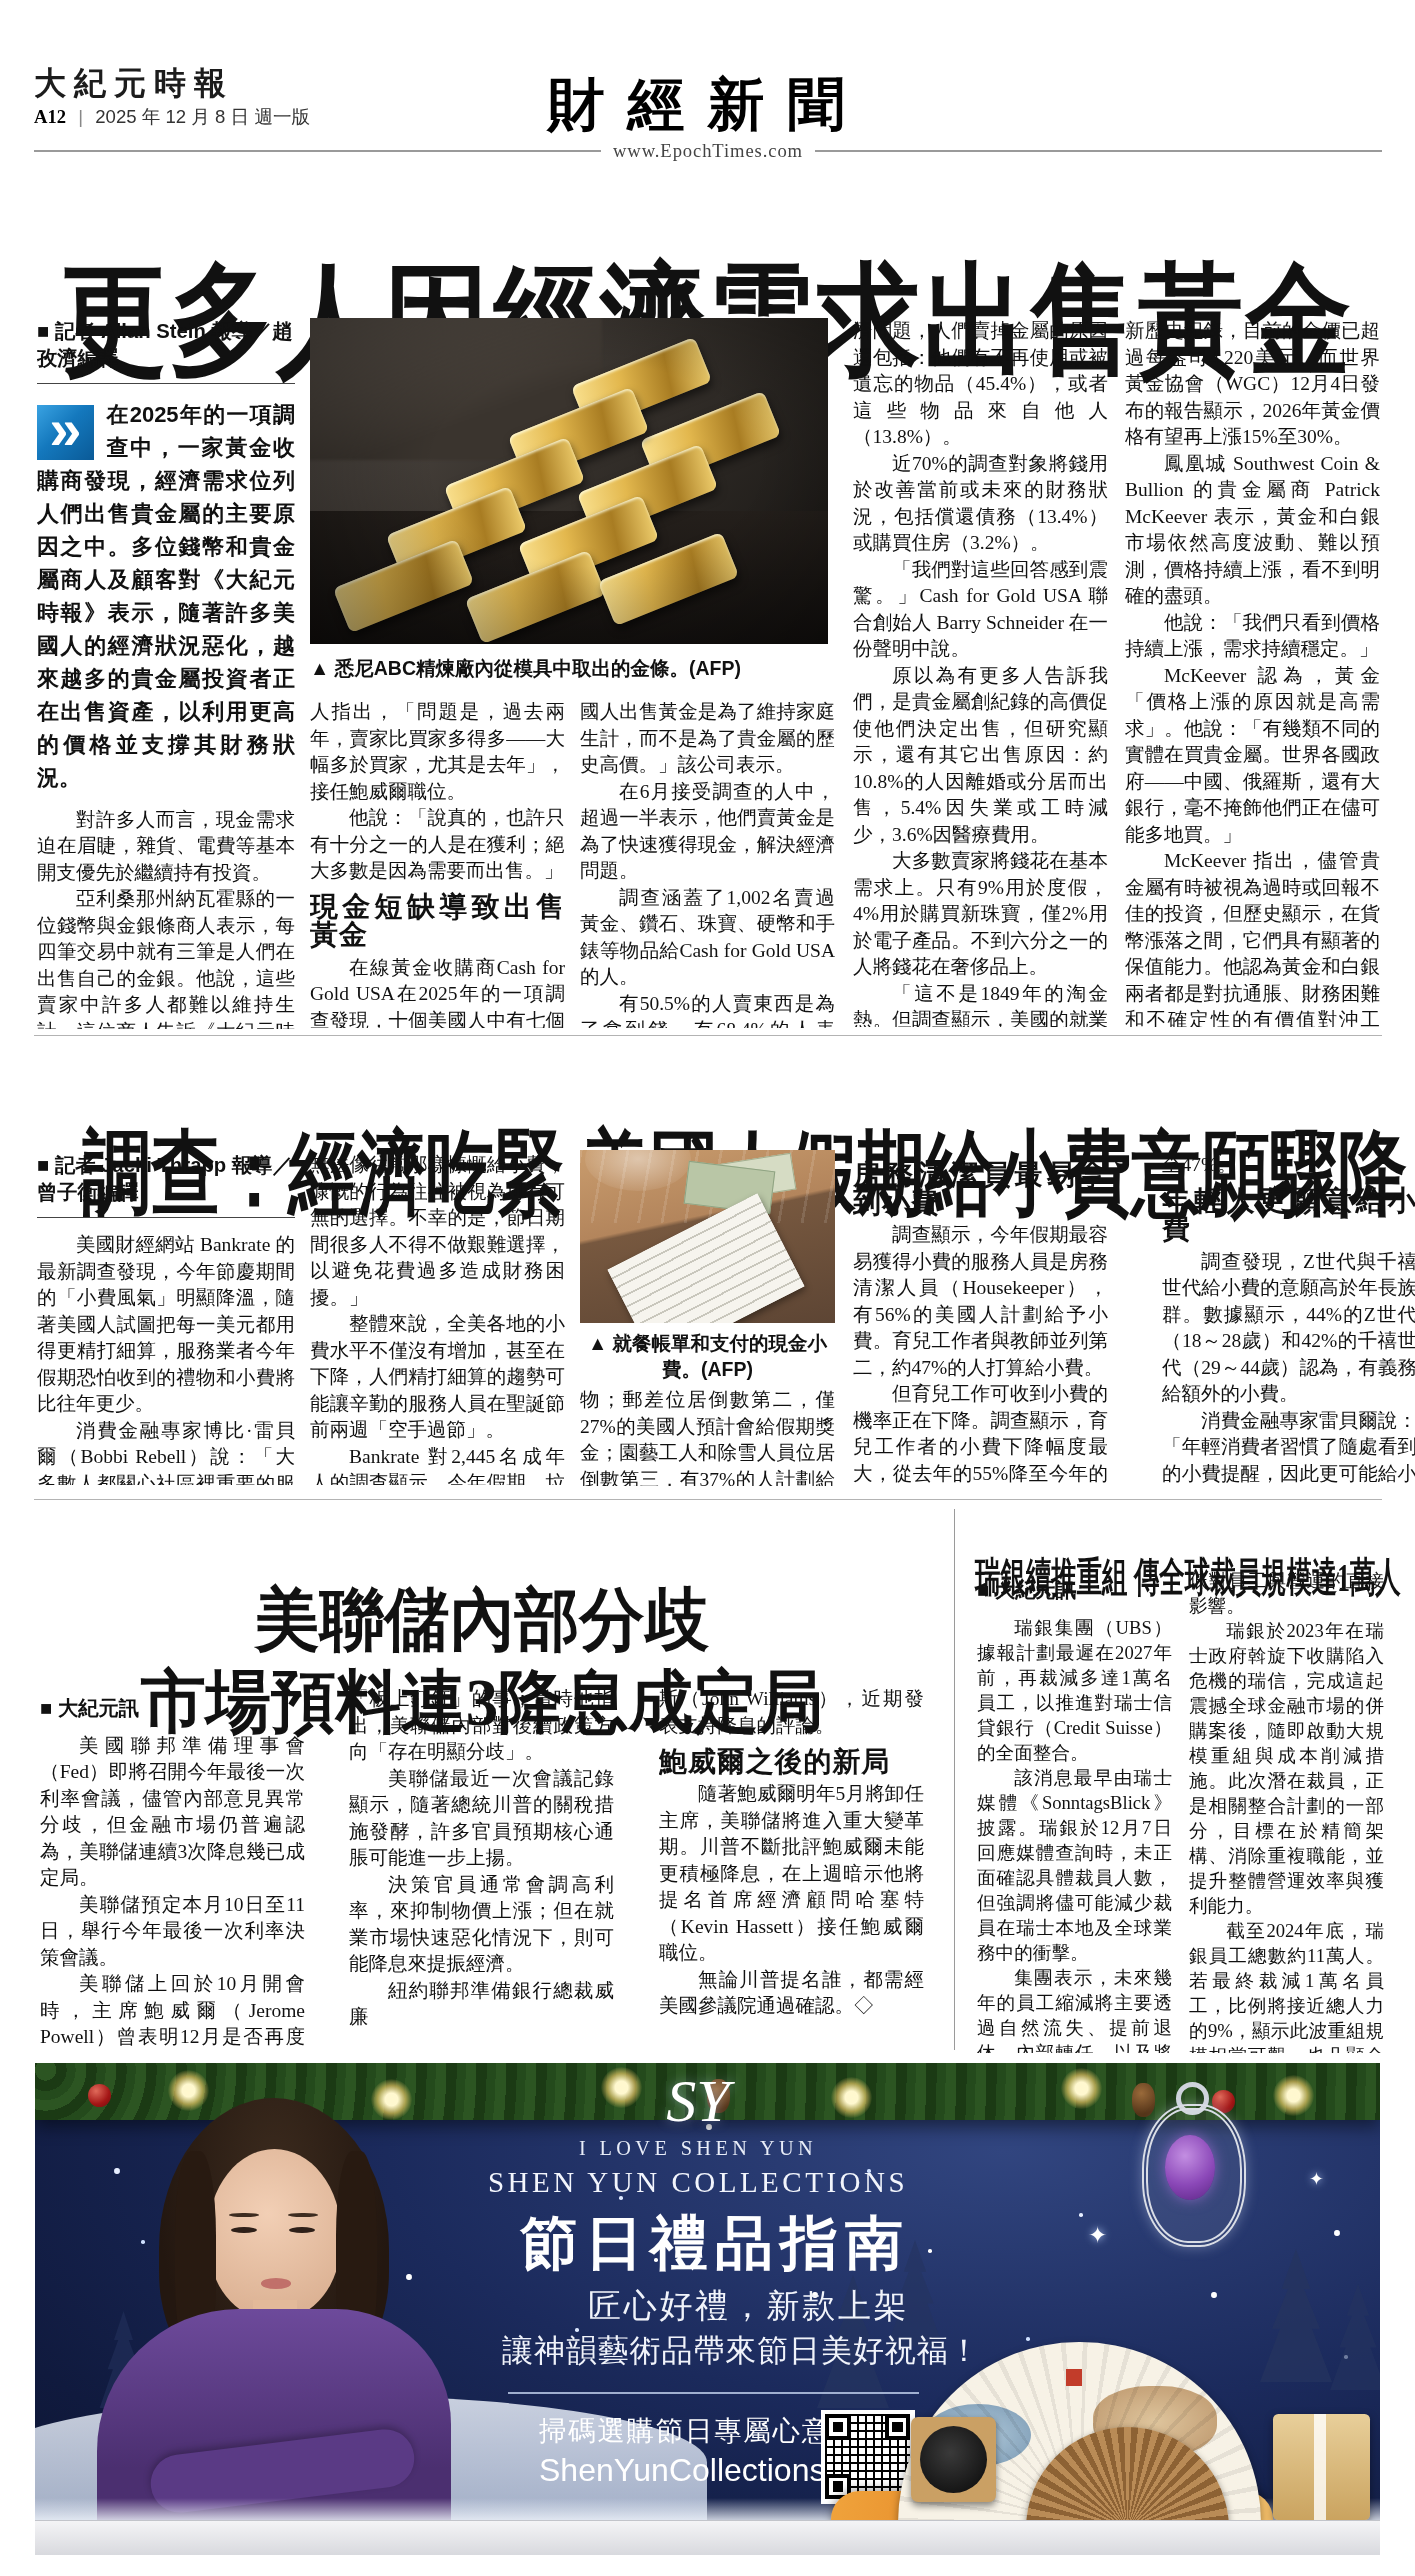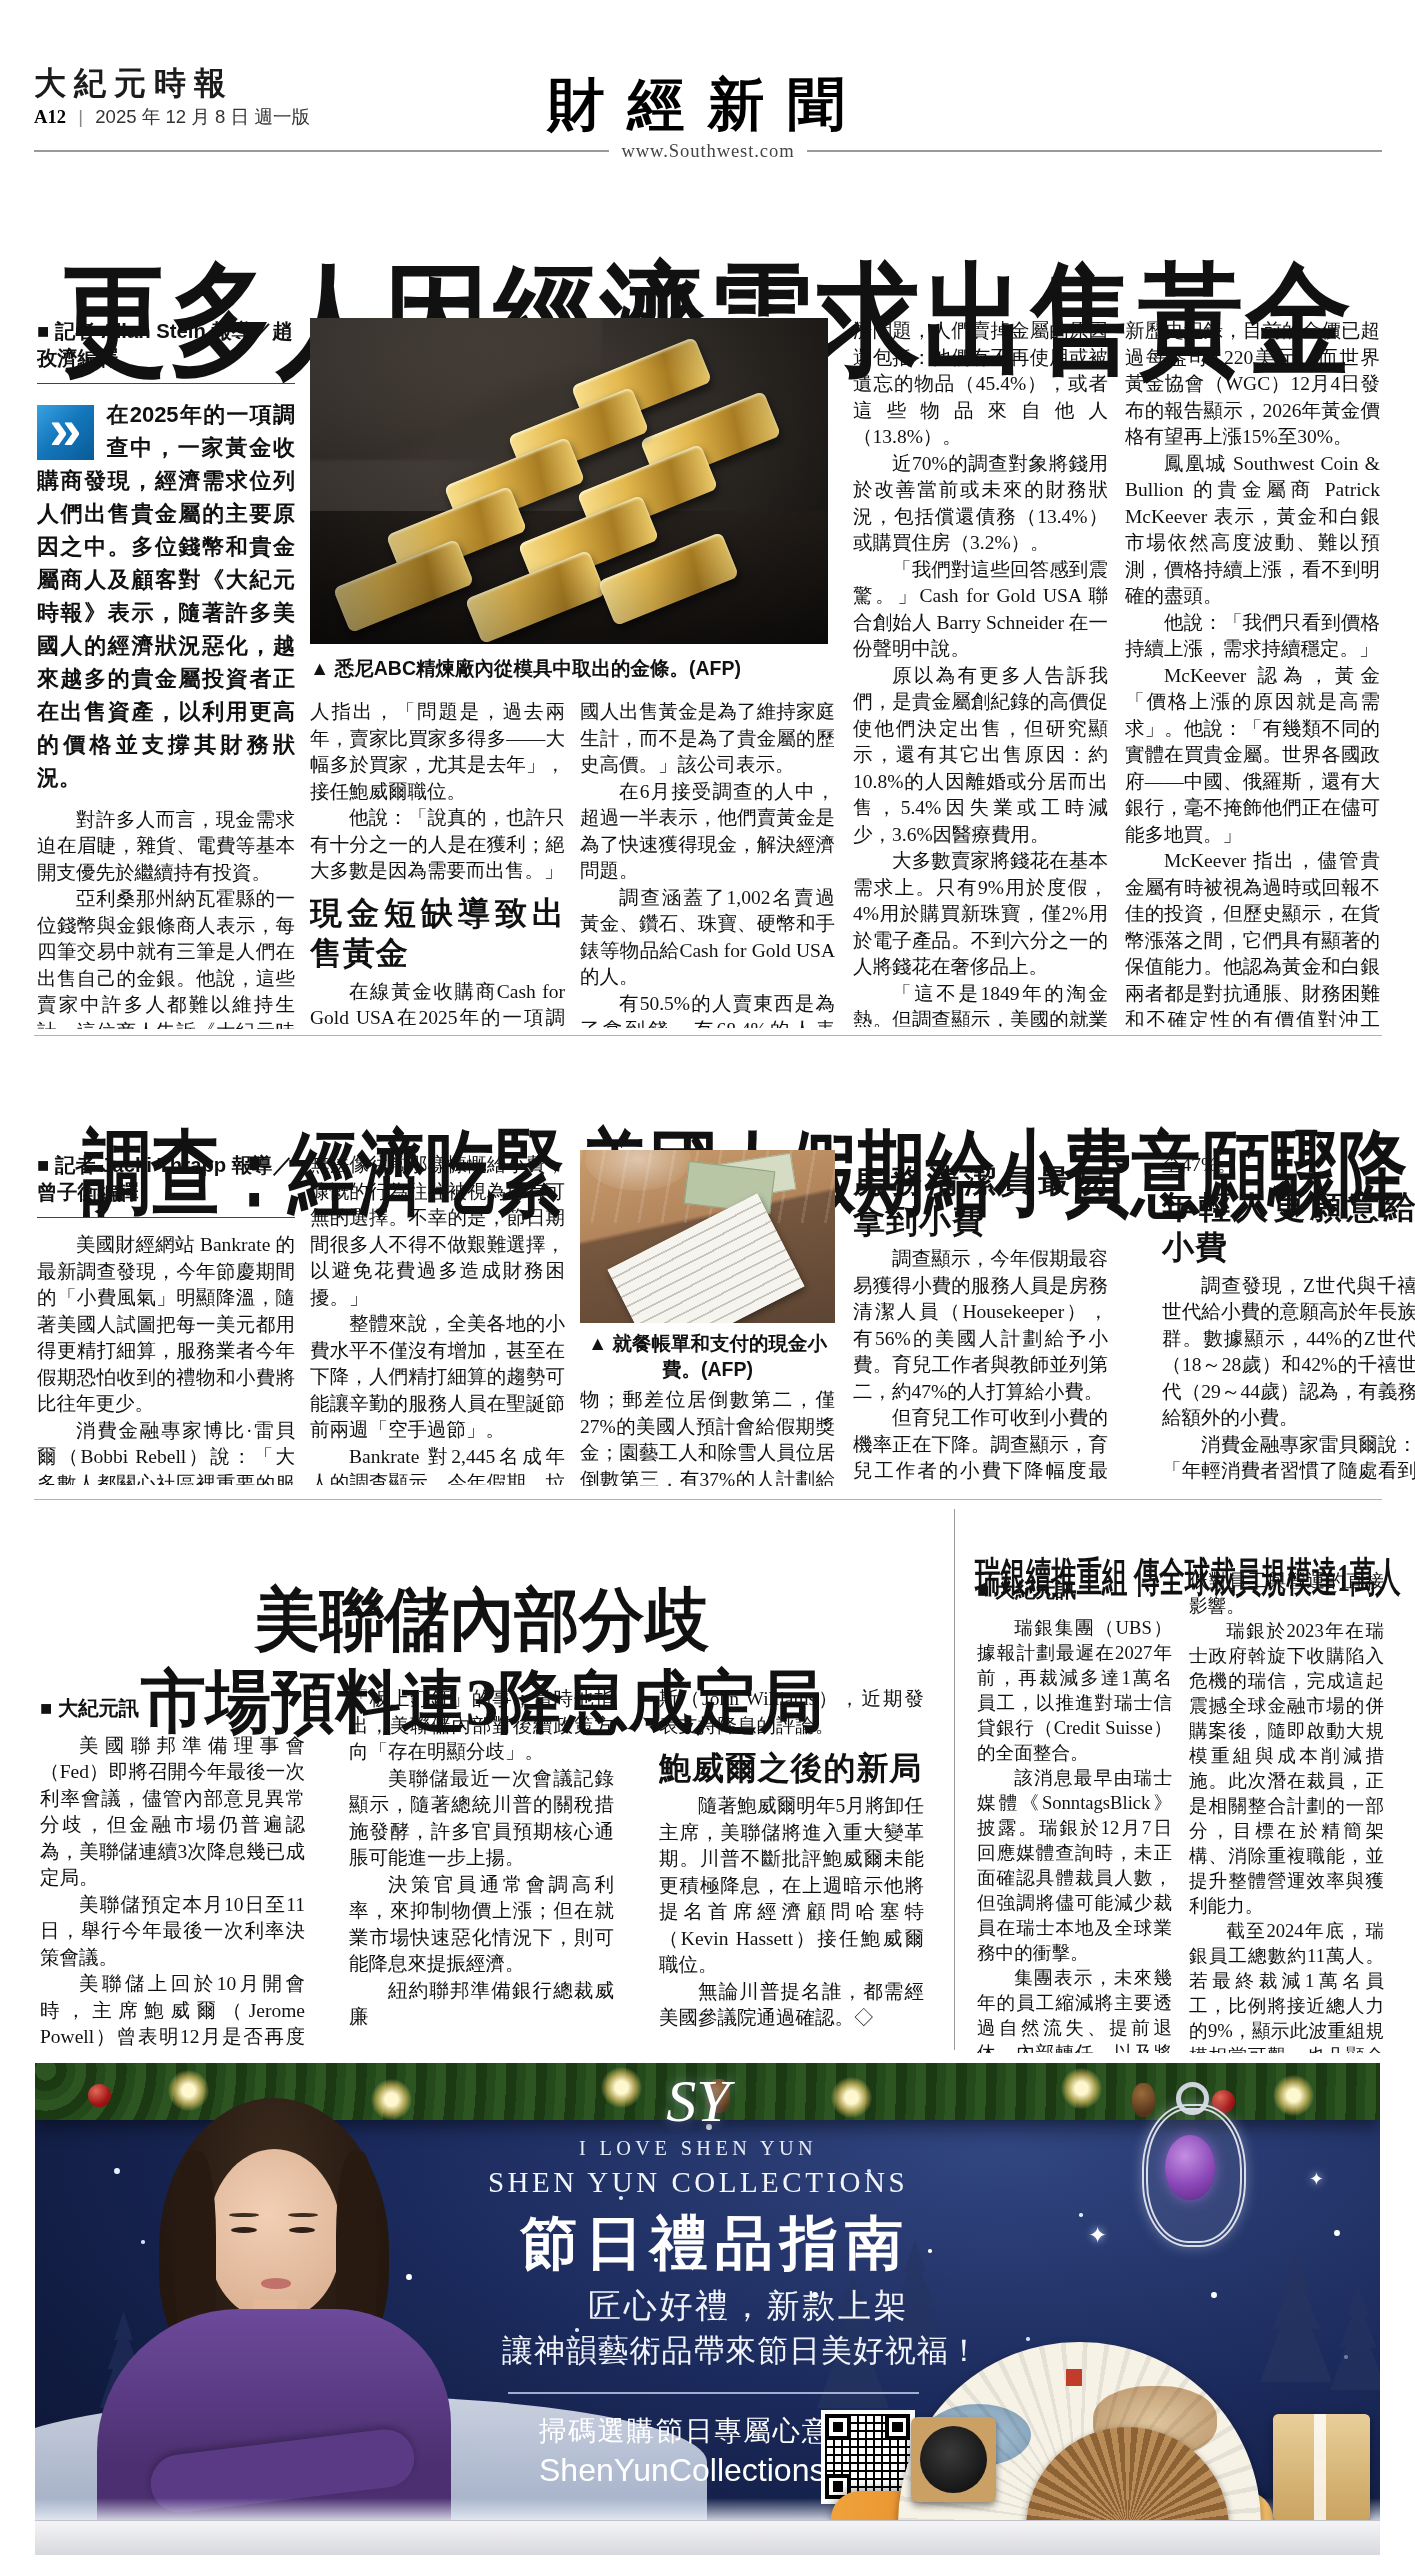--- a/index.html
+++ b/index.html
@@ -31,21 +31,21 @@
 
   
   .hrule{height:0.9px;background:#b3b3b3;}
   .vrule{width:0.9px;background:#9a9a9a;}
 
   
   .col{position:absolute;overflow:hidden;text-align:justify;}
   .col p{margin:0;font-size:19.5px;line-height:26.5px;text-indent:2em;}
   .col p.cont{text-indent:0;}
   .col h4{margin:8.8px 0 5.3px;font-family:"Liberation Sans",sans-serif;font-weight:800;
-          font-size:32px;letter-spacing:0.9px;text-indent:0;line-height:40px;}
+          font-size:28px;letter-spacing:0.9px;text-indent:0;line-height:28px;}
   .narrow p{font-size:18.6px;line-height:25px;}
   .byline{font-family:"Liberation Sans",sans-serif;font-weight:700;font-size:20.3px;line-height:27.4px;
           border-bottom:0.9px solid #444;padding-bottom:10.6px;margin-bottom:14px;text-align:left;}
   .byline.nb{border-bottom:none;margin-bottom:7px;padding-bottom:3.5px;margin-top:9px;}
   .lead-block{margin-bottom:12.4px;}
   .lead-block .lead{font-family:"Liberation Sans",sans-serif;font-weight:700;font-size:22px;
                     line-height:33px;text-indent:0;text-align:justify;}
   .arrow-badge{float:left;width:57px;height:55px;margin:7px 12.4px 1.8px 0;
                background:linear-gradient(135deg,#3aa3e2 0%,#1478bd 45%,#0a5a97 100%);
                color:#fff;text-align:center;font-size:58px;line-height:48px;font-weight:700;
@@ -184,21 +184,21 @@
 
   <div class="abs mast-logo">大紀元時報</div>
   <div class="abs mast-info">
     <span class="pnum">A12</span>
     <span class="sep">|</span>
     <span>2025 年 12 月 8 日 週一版</span>
   </div>
   <div class="abs section-title">財經新聞</div>
   <div class="abs site-rule">
     <span class="ln"></span>
-    <span class="site">www.Southwest.com</span>
+    <span class="site">www.EpochTimes.com</span>
     <span class="ln"></span>
   </div>
 
   <h1 class="abs headline1">更多人因經濟需求出售黃金</h1>
 
   <div class="col" style="left:37px;top:318px;width:258px;height:711px;">
     <div class="byline">■ 記者 Allan Stein 報導／趙孜濟編譯</div>
     <div class="lead-block">
       <span class="arrow-badge">»</span>
       <p class="lead">在2025年的一項調查中，一家黃金收購商發現，經濟需求位列人們出售貴金屬的主要原因之中。多位錢幣和貴金屬商人及顧客對《大紀元時報》表示，隨著許多美國人的經濟狀況惡化，越來越多的貴金屬投資者正在出售資產，以利用更高的價格並支撐其財務狀況。</p>

